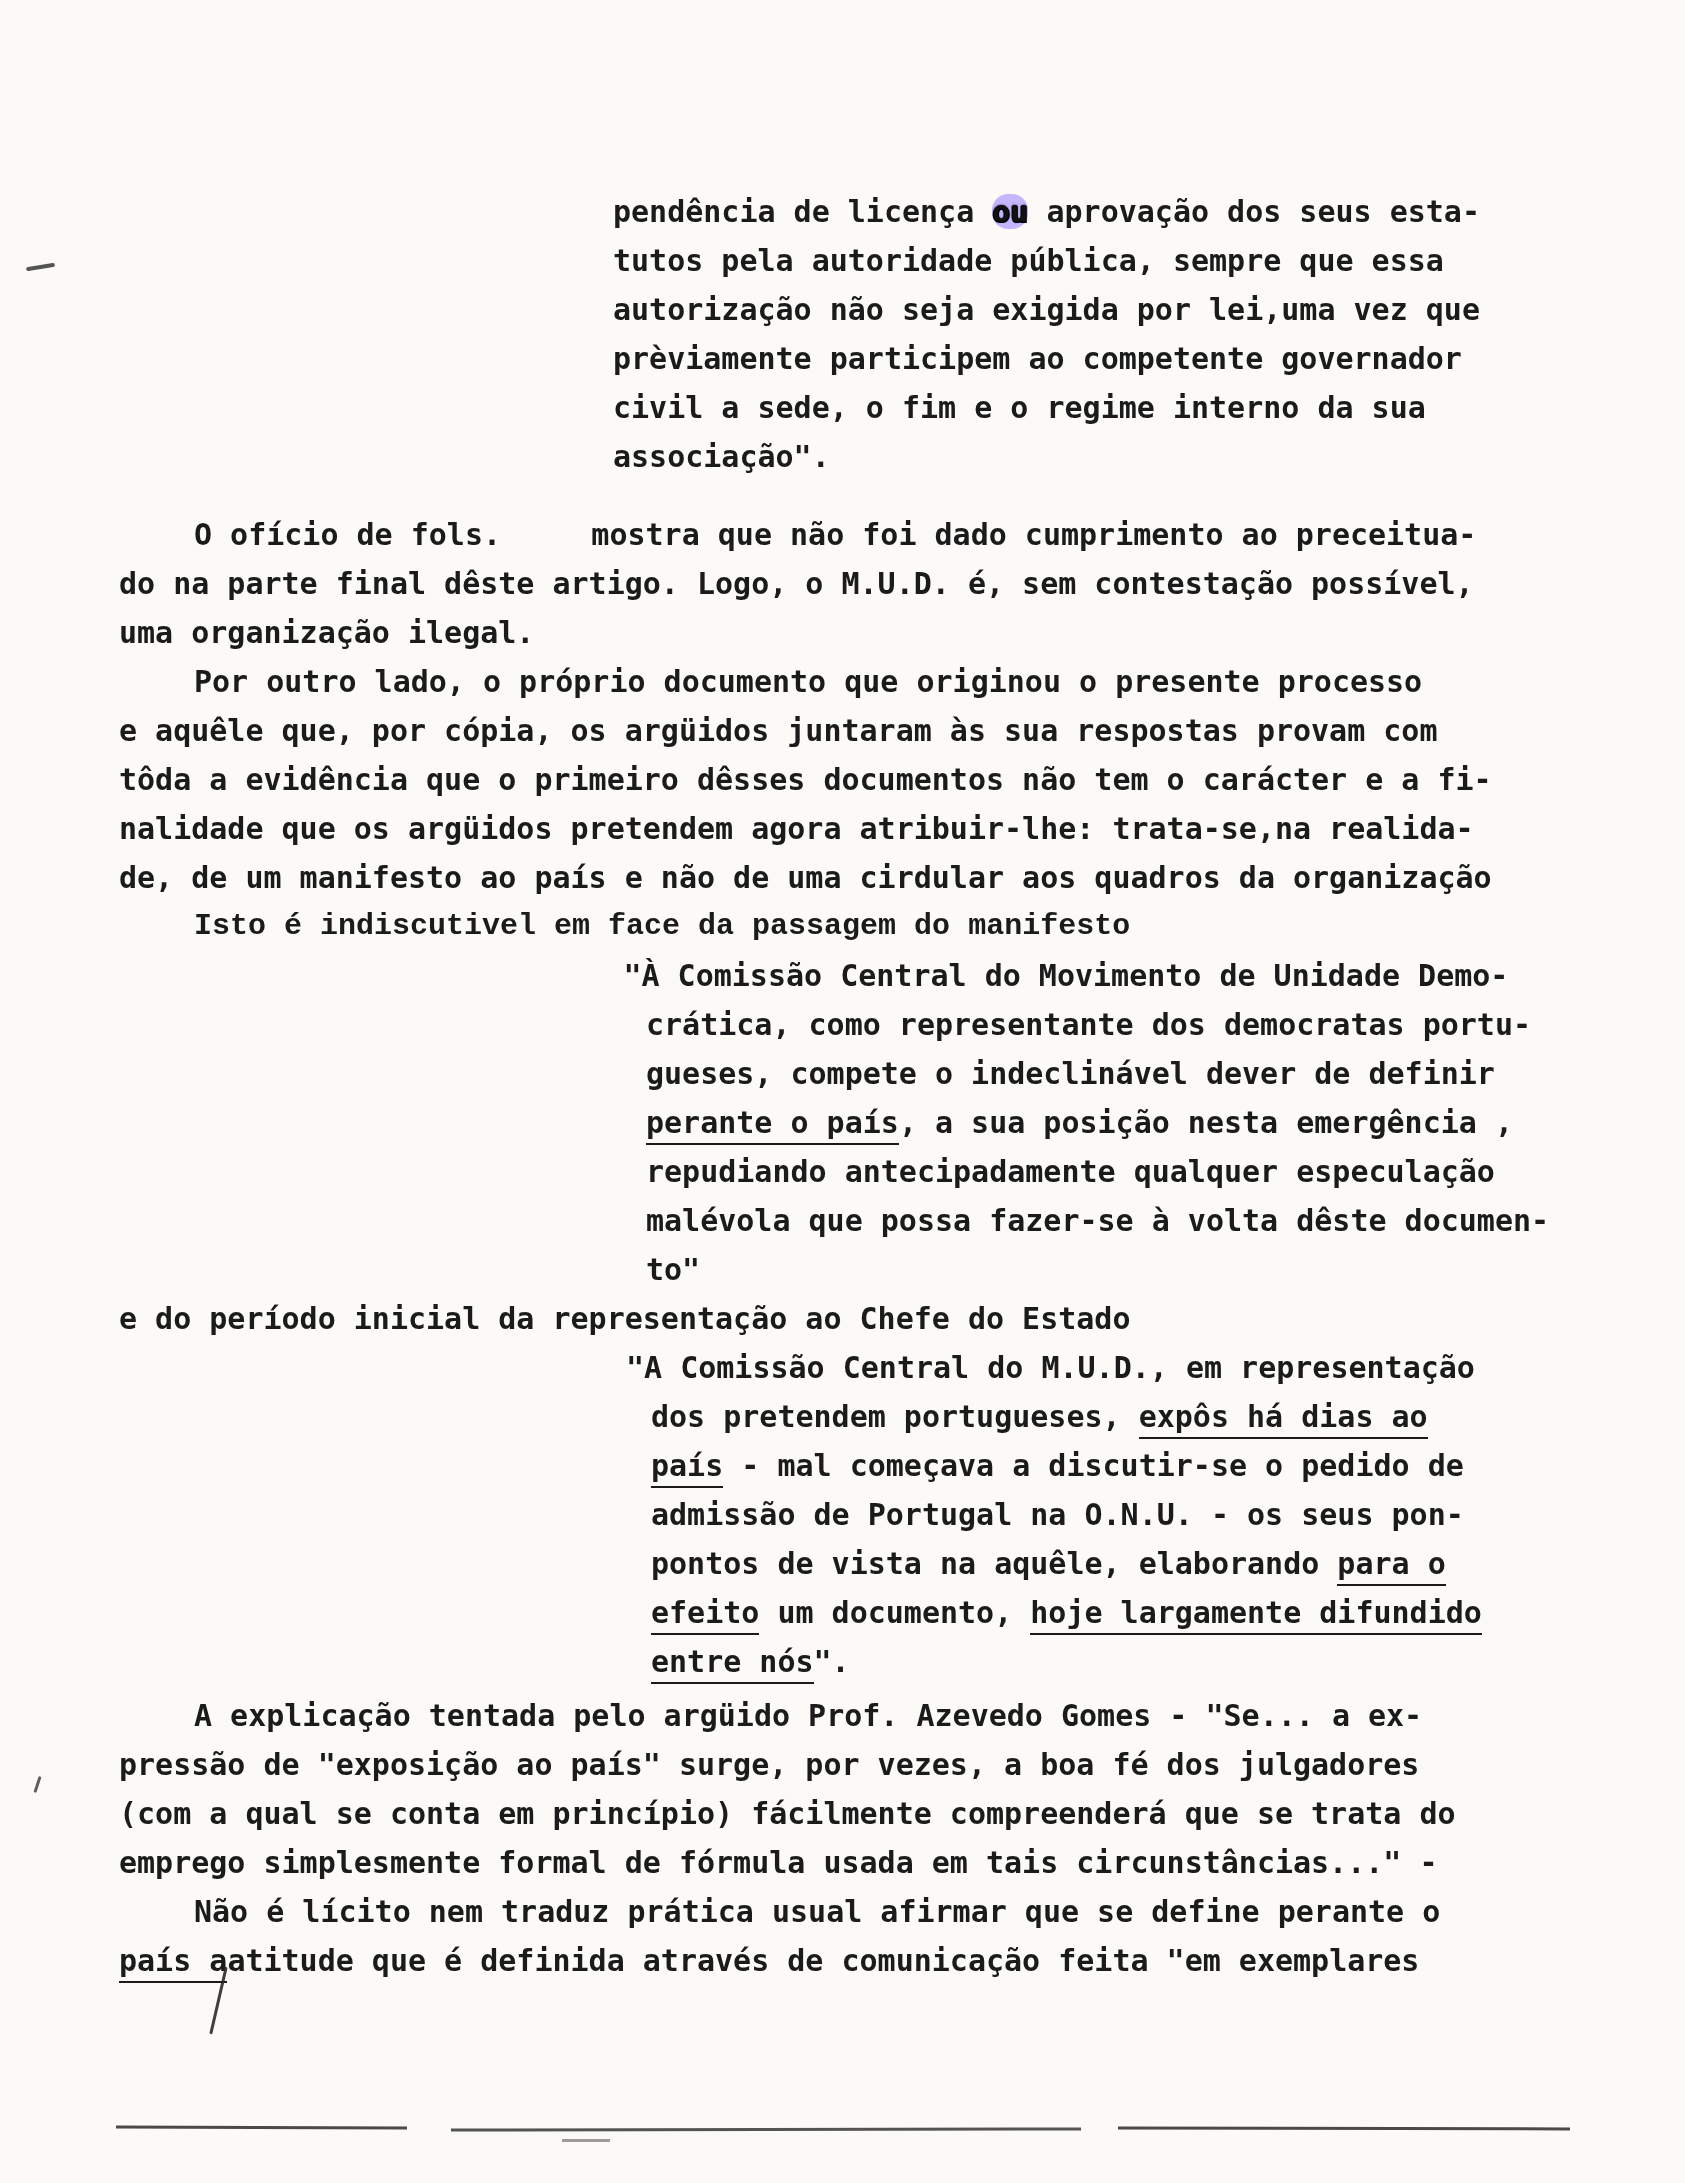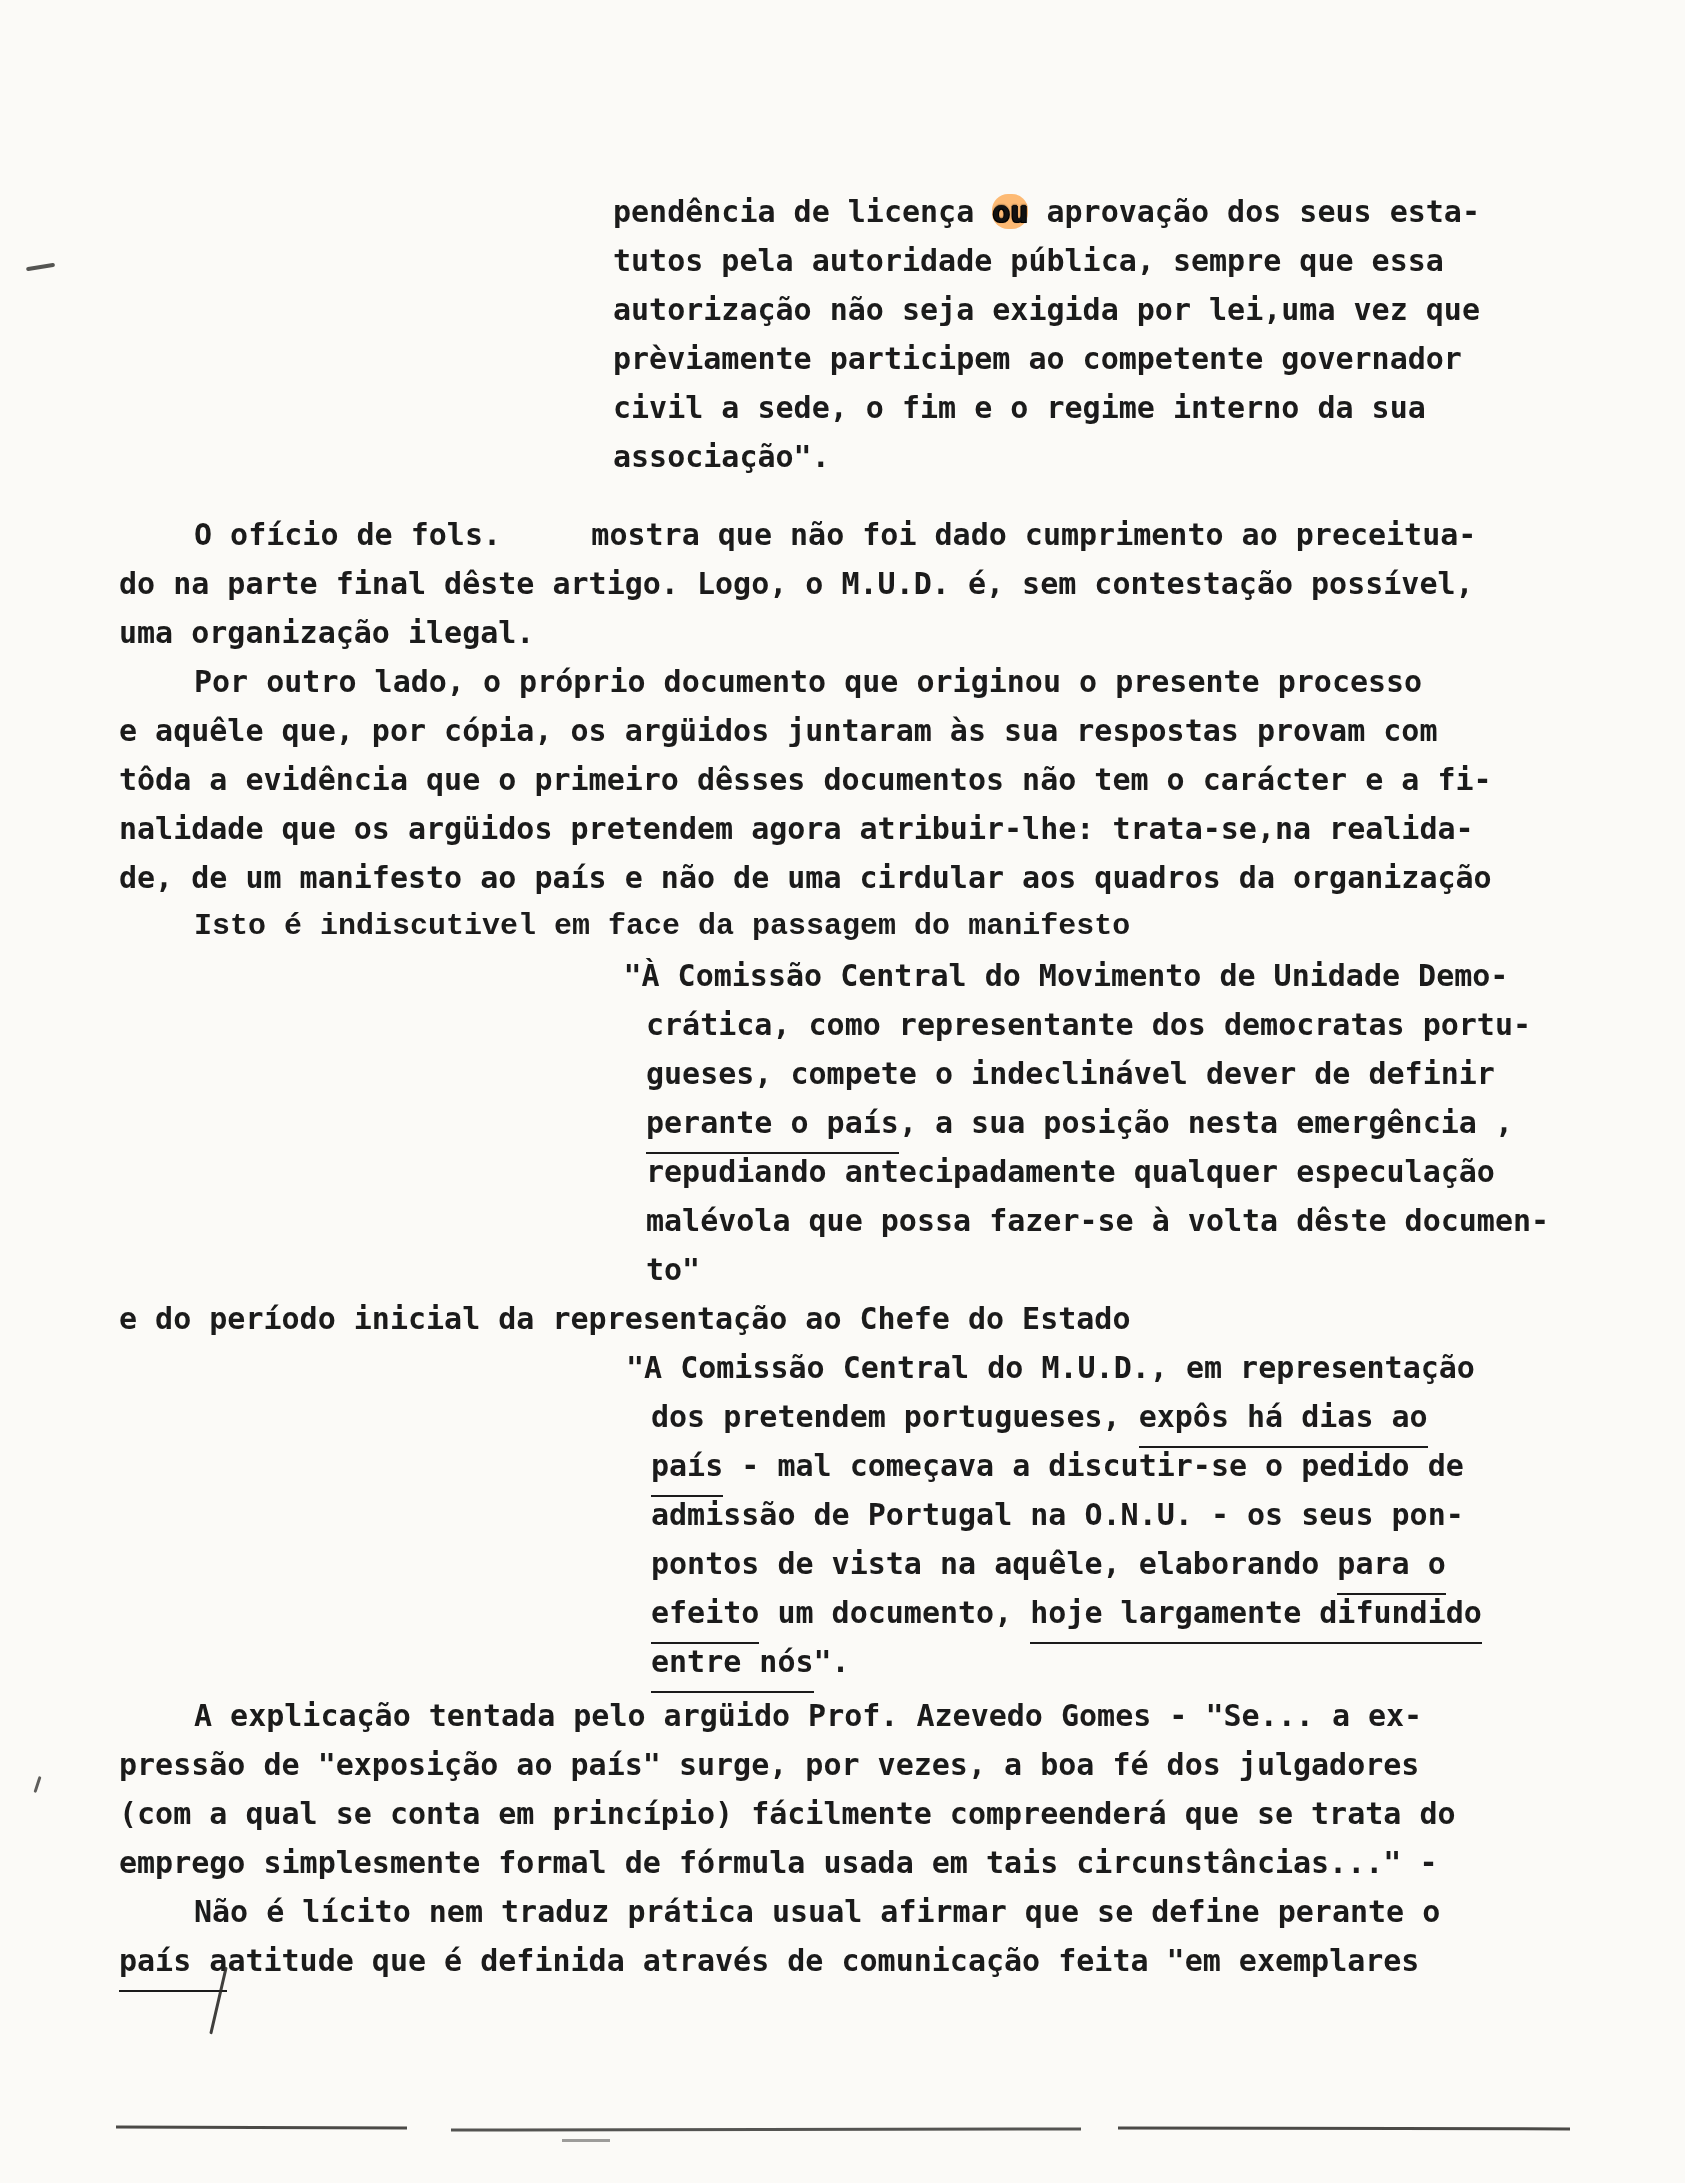--- a/index.html
+++ b/index.html
@@ -27,24 +27,24 @@
     line-height:49px;
     font-weight:700;
   }
   .block{margin:0;}
   .line{
     white-space:pre;
     height:49px;
   }
   .u{
     border-bottom:2.5px solid currentColor;
-    padding-bottom:12px;
+    padding-bottom:3px;
   }
   .blot{
-    background:#fdba74;
+    background:#c4b5fd;
     color:#111;
     border-radius:16px;
     text-shadow:0 0 2px #000, 1px 0.5px 0 #000, -1px 0.5px 0 #000;
   }
   
   .artifact{position:absolute;background:#2b2a28;}
   .scan-line-1{left:116px;top:2126px;width:291px;height:3px;opacity:.85;transform:rotate(.15deg);}
   .scan-line-2{left:451px;top:2128px;width:630px;height:3px;opacity:.8;transform:rotate(-.1deg);}
   .scan-line-3{left:1118px;top:2127px;width:452px;height:3px;opacity:.85;transform:rotate(.1deg);}
   .scan-line-4{left:562px;top:2139px;width:48px;height:2.5px;opacity:.45;}

